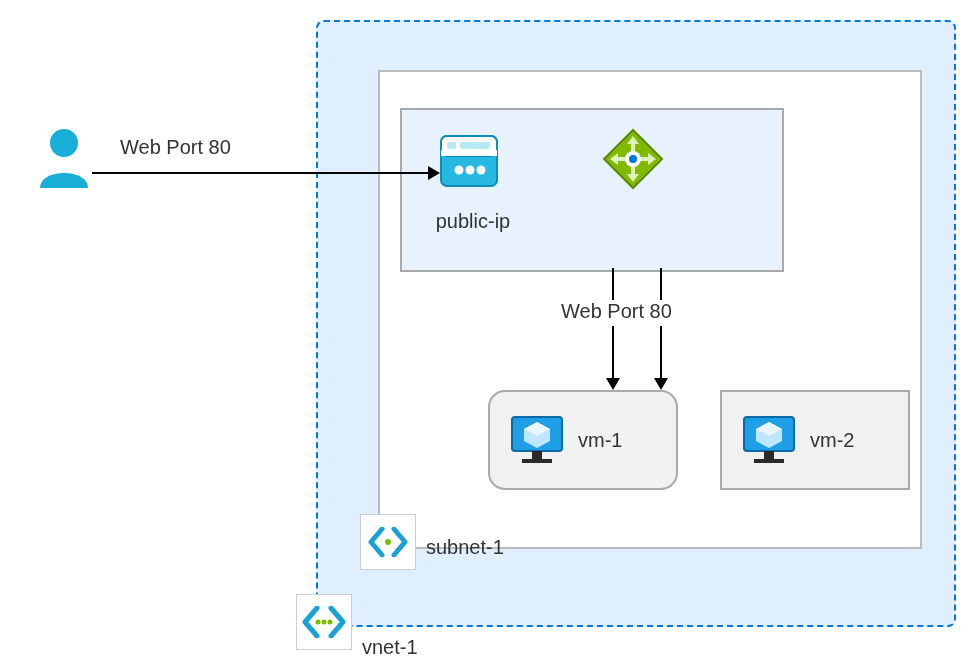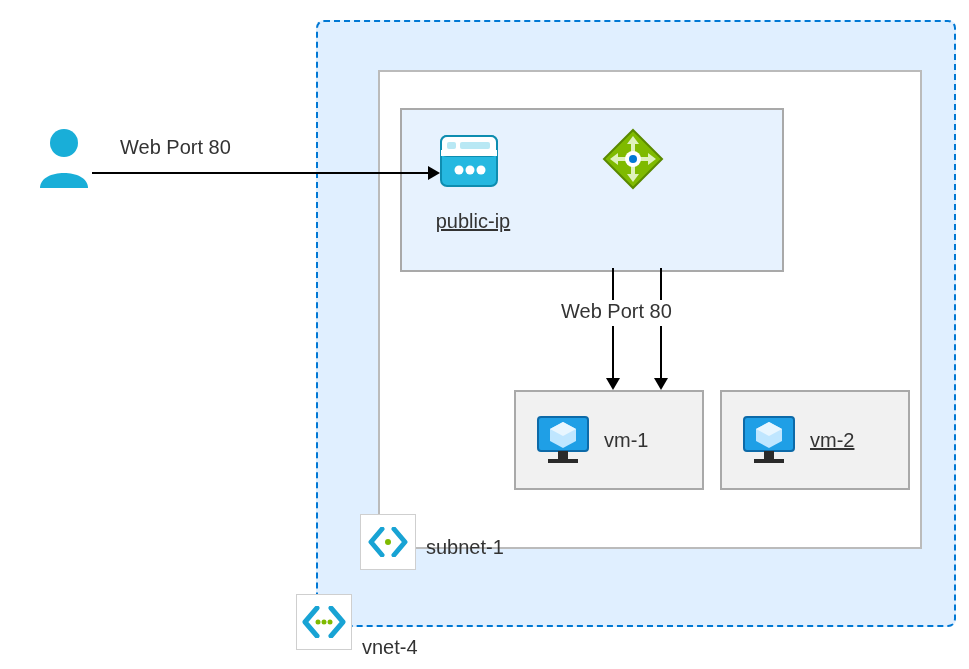--- a/index.html
+++ b/index.html
@@ -9,27 +9,27 @@
   .vnet-box{left:316px;top:20px;width:636px;height:603px;background:#e0efff;border:2px dashed #0078d4;border-radius:8px;}
   .vnet-icon-box{left:296px;top:594px;width:54px;height:54px;background:#fff;border:1px solid #cfcfcf;display:flex;align-items:center;justify-content:center;}
   .vnet-label{left:362px;top:636px;}
   
   .subnet-box{left:378px;top:70px;width:540px;height:475px;background:#fff;border:2px solid #bbb;}
   .subnet-icon-box{left:360px;top:514px;width:54px;height:54px;background:#fff;border:1px solid #cfcfcf;display:flex;align-items:center;justify-content:center;}
   .subnet-label{left:426px;top:536px;}
   
   .front-box{left:400px;top:108px;width:380px;height:160px;background:#e7f2fe;border:2px solid #a9a9a9;}
   .ip-icon-wrap{left:438px;top:130px;width:62px;height:62px;display:flex;align-items:center;justify-content:center;}
-  .ip-label{left:418px;top:210px;text-align:center;width:110px;text-decoration:underline;}
+  .ip-label{left:418px;top:210px;text-align:center;width:110px;}
   .lb-icon-wrap{left:600px;top:126px;width:66px;height:66px;display:flex;align-items:center;justify-content:center;}
   .lb-label{left:560px;top:210px;text-align:center;width:170px;}
   
   .vm-box{top:390px;width:190px;height:100px;background:#f1f1f1;border:2px solid #a9a9a9;display:flex;align-items:center;gap:14px;padding-left:20px;box-sizing:border-box;}
-  .vm1{left:514px;}
-  .vm2{left:720px;text-decoration:underline;}
+  .vm1{left:488px;border-radius:17px;}
+  .vm2{left:720px;}
   
   .user-wrap{left:36px;top:126px;width:56px;height:64px;}
   
   .arrow1-line{left:92px;top:172px;width:336px;height:0;border-top:2px solid #000;}
   .arrow1-head{left:428px;top:166px;width:0;height:0;border-left:12px solid #000;border-top:7px solid transparent;border-bottom:7px solid transparent;}
   .arrow1-label{left:120px;top:136px;}
   
   .vline{width:0;border-left:2px solid #000;}
   .v1{left:612px;top:268px;height:112px;}
   .v2{left:660px;top:268px;height:112px;}
@@ -134,15 +134,15 @@
 
   <div class="abs vnet-icon-box">
     <svg width="44" height="32" viewBox="0 0 44 32">
       <polyline points="15,2 3,16 15,30" fill="none" stroke="#18a3d4" stroke-width="5" stroke-linecap="round" stroke-linejoin="round"></polyline>
       <polyline points="29,2 41,16 29,30" fill="none" stroke="#18a3d4" stroke-width="5" stroke-linecap="round" stroke-linejoin="round"></polyline>
       <circle cx="16" cy="16" r="2.5" fill="#7fba00"></circle>
       <circle cx="22" cy="16" r="2.5" fill="#7fba00"></circle>
       <circle cx="28" cy="16" r="2.5" fill="#7fba00"></circle>
     </svg>
   </div>
-  <div class="abs vnet-label">vnet-4</div>
+  <div class="abs vnet-label">vnet-1</div>
 
 </div>
 
 </body></html>

